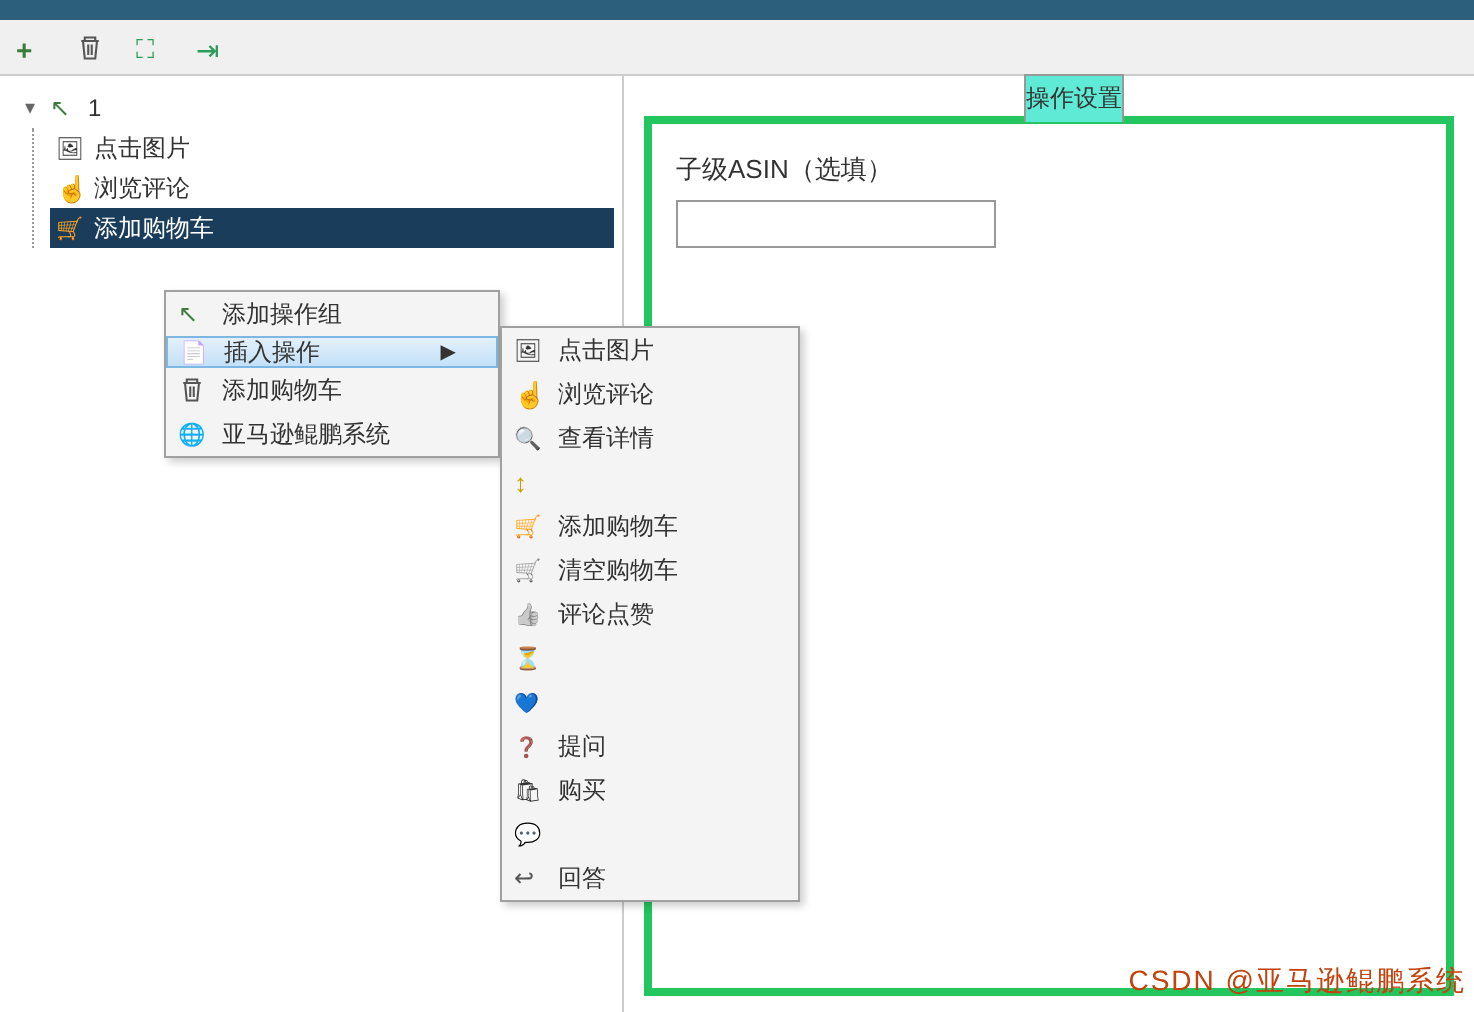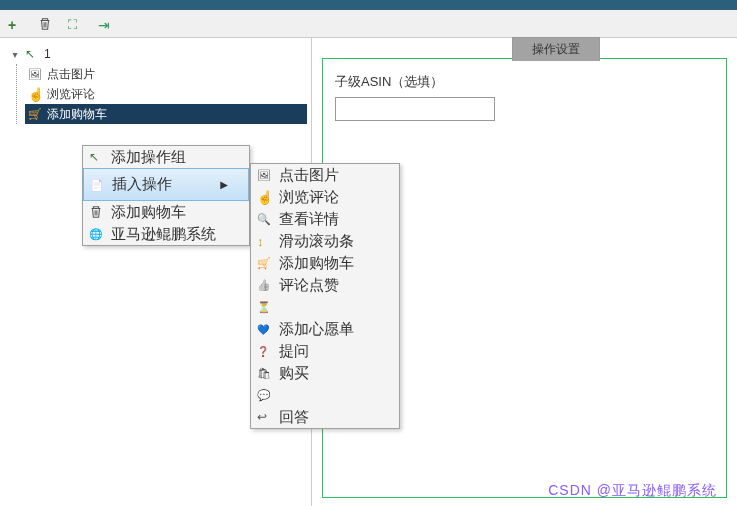--- a/index.html
+++ b/index.html
@@ -17,36 +17,36 @@
     .tree { padding-left: 4px; }
     .tree-node { display: flex; align-items: center; height: 20px; padding-left: 2px; gap: 4px; }
     .tree-node.selected { background: #1a3d5c; color: #fff; }
     .tree-node.selected .tn-label { color: #fff; }
     .tree-node .toggle { width: 10px; text-align: center; color: #666; font-size: 10px; }
     .tree-node .tn-icon { width: 16px; height: 16px; display: flex; align-items: center; justify-content: center; }
     .tree-node .tn-label { font-size: 12px; }
     .tree-children { padding-left: 18px; }
     .dotted-line { border-left: 1px dotted #999; margin-left: 8px; padding-left: 8px; }
     
-    .tab-header { position: absolute; top: -1px; left: 200px; border: 1px solid #999; border-bottom: none; background: #a3a3a3; padding: 3px 19px; font-size: 12px; z-index: 2; }
-    .settings-panel { border: 1px solid #22c55e; margin: 20px 10px 10px 10px; padding: 14px 12px; min-height: 440px; }
+    .tab-header { position: absolute; top: -1px; left: 200px; border: 1px solid #999; border-bottom: none; background: #5eead4; padding: 3px 0; font-size: 12px; z-index: 2; }
+    .settings-panel { border: 4px solid #22c55e; margin: 20px 10px 10px 10px; padding: 14px 12px; min-height: 440px; }
     .settings-panel .field-label { font-size: 13px; margin-bottom: 6px; }
     .settings-panel input { width: 160px; height: 24px; border: 1px solid #999; padding: 0 4px; }
     
     .context-menu { position: absolute; background: #f4f4f4; border: 1px solid #a0a0a0; box-shadow: 2px 2px 4px rgba(0,0,0,0.2); z-index: 100; min-width: 168px; }
     .context-menu .cm-item { display: flex; align-items: center; height: 22px; padding: 0 20px 0 4px; gap: 6px; position: relative; cursor: pointer; }
-    .context-menu .cm-item.highlighted { background: linear-gradient(#e3f0fb, #c4e0f7); border: 1px solid #7db7e4; height: 33px; }
+    .context-menu .cm-item.highlighted { background: linear-gradient(#e3f0fb, #c4e0f7); border: 1px solid #7db7e4; height: 16px; }
     .context-menu .cm-icon { width: 18px; height: 18px; display: flex; align-items: center; justify-content: center; }
-    .context-menu .cm-label { font-size: 15px; flex: 1; }
+    .context-menu .cm-label { font-size: 12px; flex: 1; }
     .context-menu .cm-arrow { font-size: 10px; color: #333; }
     
     .menu1 { top: 107px; left: 82px; }
     .menu2 { top: 125px; left: 250px; min-width: 150px; }
     
-    .watermark { position: absolute; right: 20px; bottom: 6px; color: #8b5cf6; font-size: 14px; letter-spacing: 1px; pointer-events: none; }
+    .watermark { position: absolute; right: 4px; bottom: 6px; color: #c2410c; font-size: 14px; letter-spacing: 1px; pointer-events: none; }
     
     
     .ico { width: 14px; height: 14px; }
     .ico-plus::before { content: "+"; color: #3a7d3a; font-weight: bold; font-size: 14px;}
     .ico-expand::before { content: "⛶"; color: #2a9d5a; font-size: 13px; }
     .ico-collapse::before { content: "⇥"; color: #2a9d5a; font-size: 14px; }
     .ico-cursor-plus::before { content: "↖"; color: #3a7d3a; font-size: 12px; }
     .ico-doc-arrow::before { content: "📄"; font-size: 11px; filter: hue-rotate(60deg); }
     .ico-globe::before { content: "🌐"; font-size: 11px; }
     .ico-pointer::before { content: "☝"; color: #e6a23c; font-size: 13px;}
@@ -163,44 +163,48 @@
       <div class="cm-item">
           <span class="cm-icon">
             <span class="ico ico-search"></span>
           </span>
           <span class="cm-label">查看详情</span>
         </div>
       <div class="cm-item">
           <span class="cm-icon">
             <span class="ico ico-scroll"></span>
           </span>
-          <span class="cm-label">滑动滚动条</span>
         </div>
       <div class="cm-item">
           <span class="cm-icon">
             <span class="ico ico-cart-orange"></span>
           </span>
           <span class="cm-label">添加购物车</span>
         </div>
       <div class="cm-item">
           <span class="cm-icon">
+            <span class="ico ico-cart"></span>
+          </span>
+          <span class="cm-label">清空购物车</span>
+        </div>
+      <div class="cm-item">
+          <span class="cm-icon">
             <span class="ico ico-thumb"></span>
           </span>
           <span class="cm-label">评论点赞</span>
         </div>
       <div class="cm-item">
           <span class="cm-icon">
             <span class="ico ico-hourglass"></span>
           </span>
         </div>
       <div class="cm-item">
           <span class="cm-icon">
             <span class="ico ico-heart"></span>
           </span>
-          <span class="cm-label">添加心愿单</span>
         </div>
       <div class="cm-item">
           <span class="cm-icon">
             <span class="ico ico-question"></span>
           </span>
           <span class="cm-label">提问</span>
         </div>
       <div class="cm-item">
           <span class="cm-icon">
             <span class="ico ico-buy"></span>

